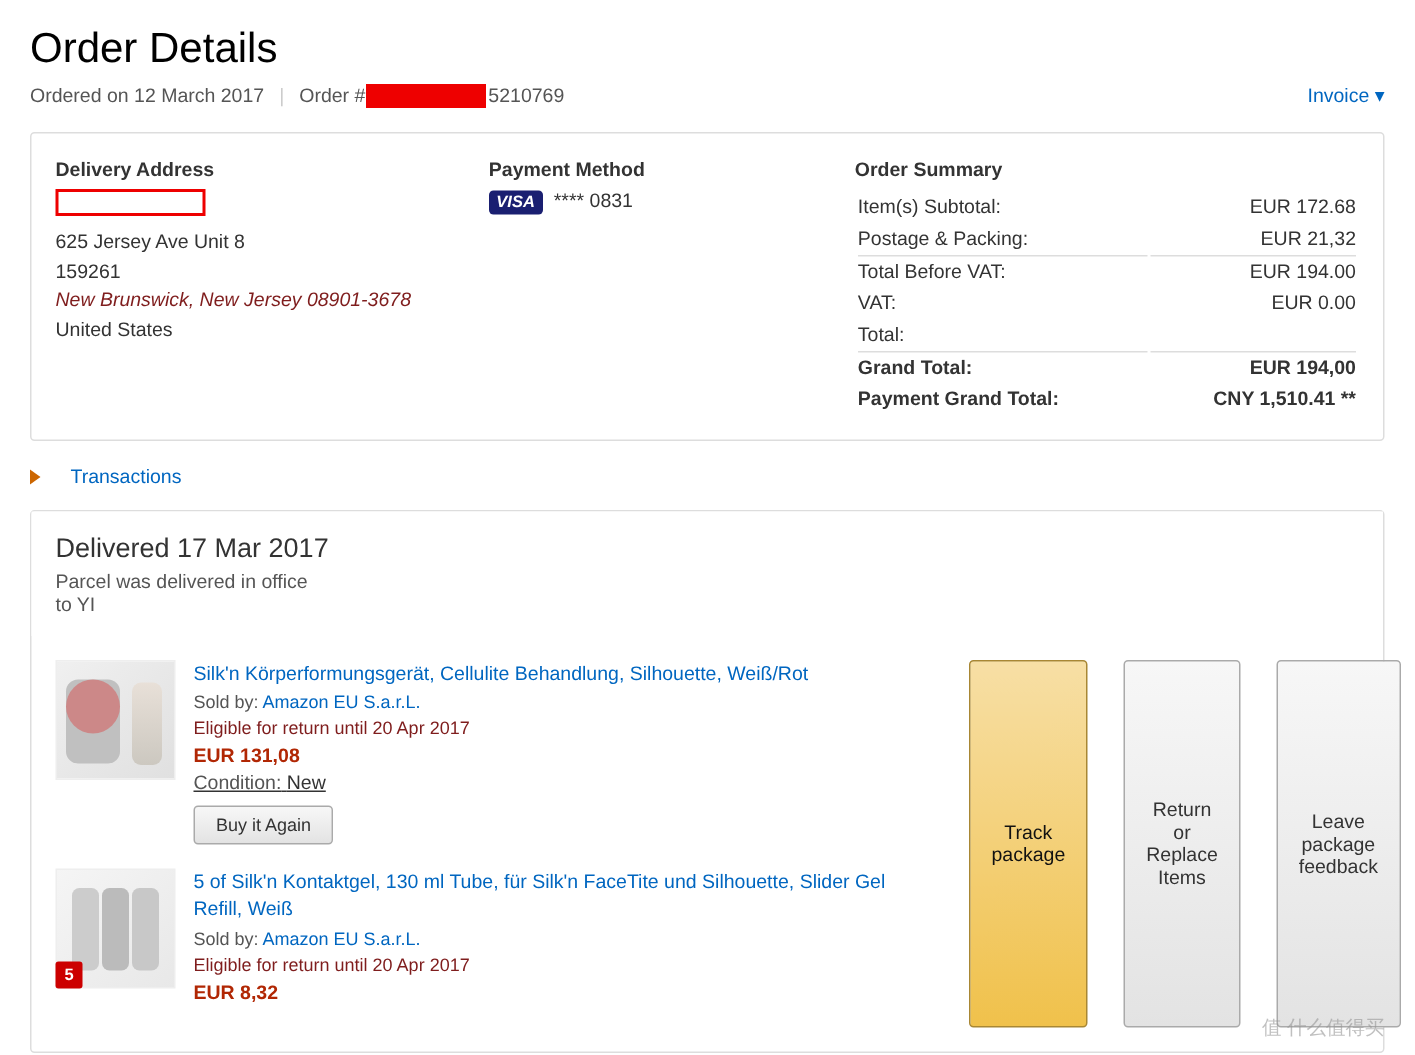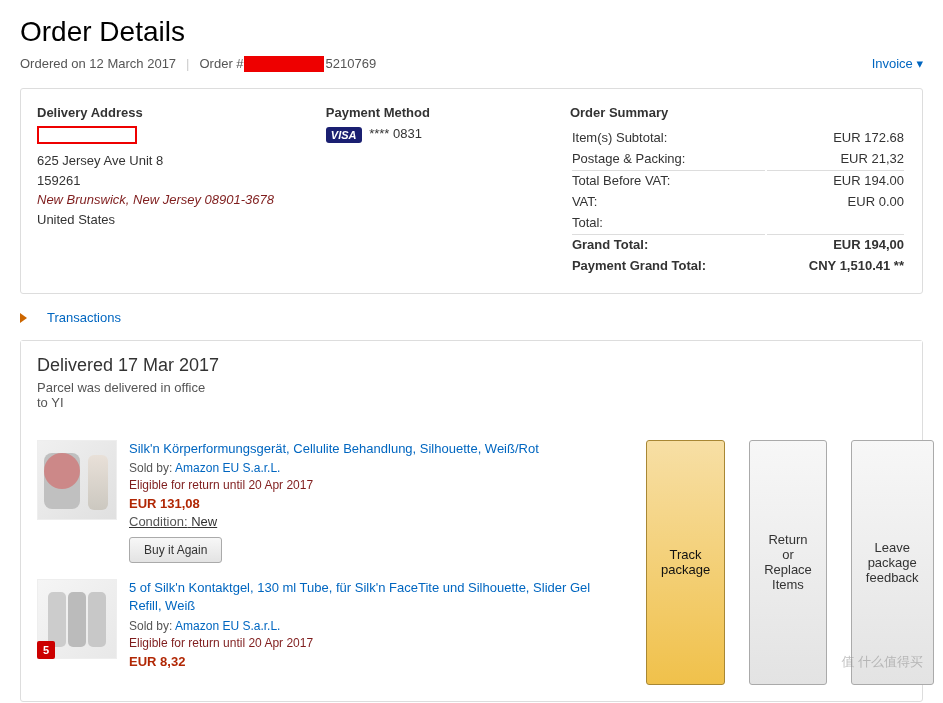--- a/index.html
+++ b/index.html
@@ -322,21 +322,21 @@
       padding: 8px 14px;
       font-size: 13px;
       color: #c00;
       cursor: pointer;
       text-align: center;
     }
 
     
     .watermark {
       position: fixed;
-      bottom: 32px;
+      bottom: 9px;
       right: 20px;
       color: rgba(150,150,150,0.6);
       font-size: 13px;
     }
   </style>
 </head>
 <body>
 
 <div class="page-container">
   

